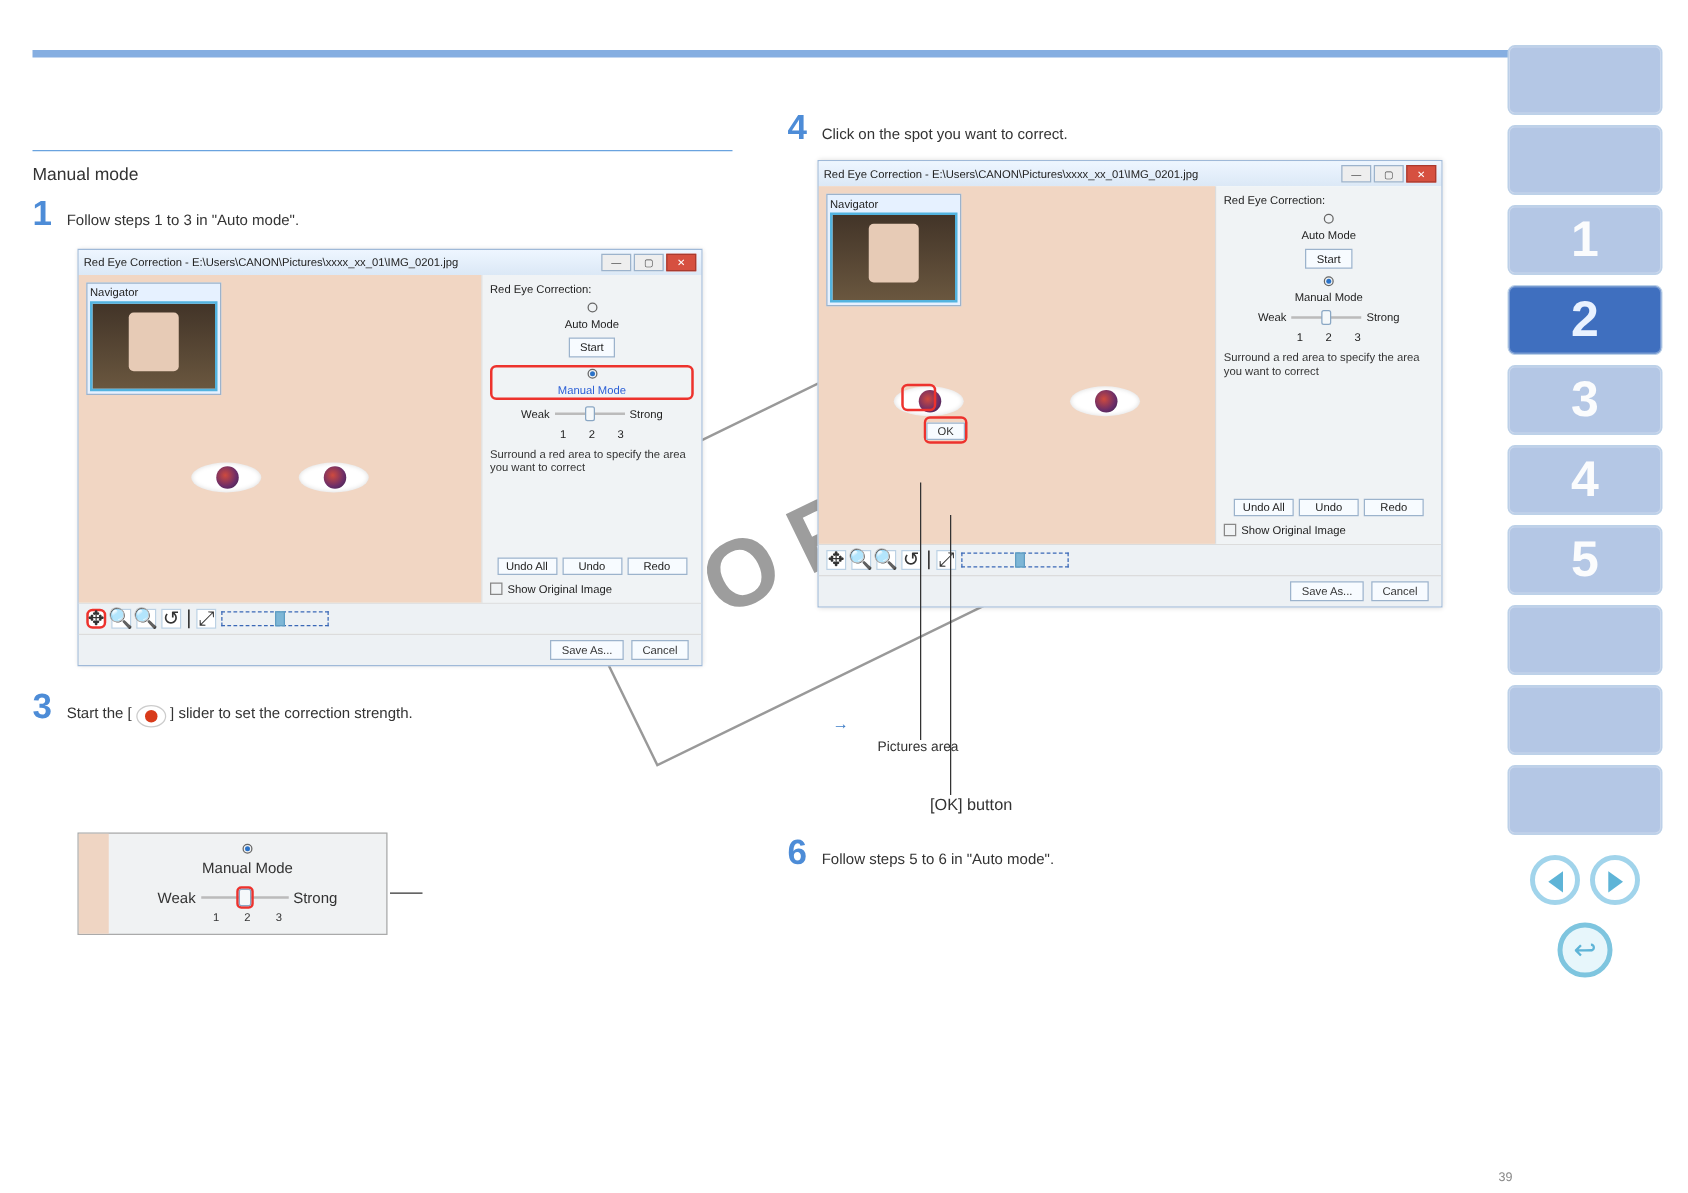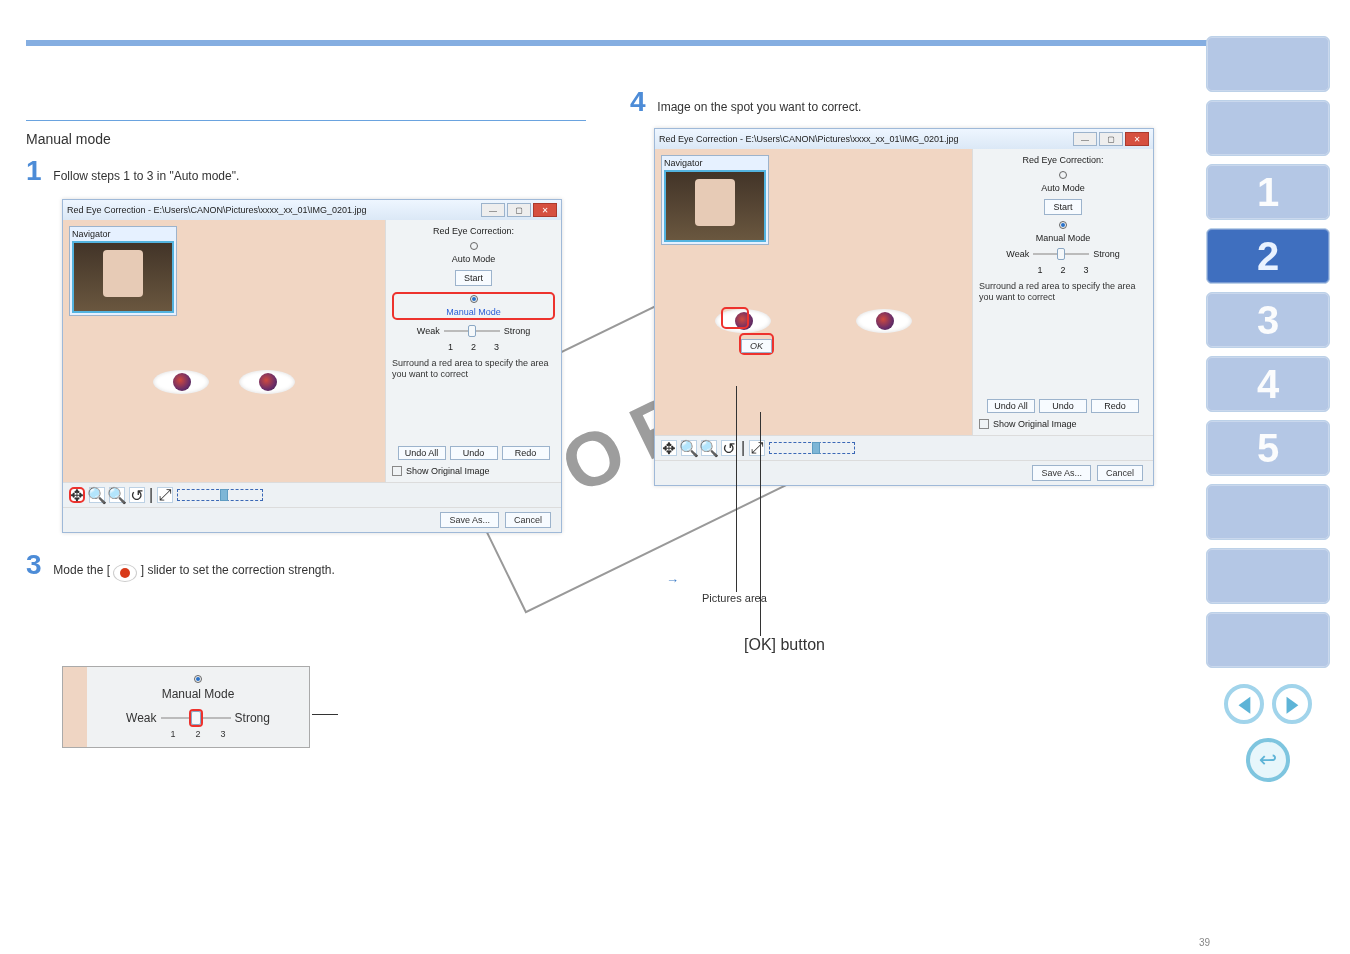--- a/index.html
+++ b/index.html
@@ -29,21 +29,21 @@
   .face-skin { position:absolute; left:0; right:0; top:0; bottom:0; background:#f1d6c3; }
   .eye { position:absolute; width:56px; height:24px; background:#ffffff; border-radius:50%; box-shadow:inset 0 0 4px rgba(0,0,0,0.15); }
   .pupil { position:absolute; width:18px; height:18px; background:radial-gradient(circle at 40% 40%, #cf4a3e 0%, #6a2d68 60%, #332244 100%); border-radius:50%; top:3px; left:20px; }
   .eye.left { left:90px; top:150px; }
   .eye.right { right:90px; top:150px; }
   .navigator { position:absolute; left:6px; top:6px; width:108px; height:90px; background:#e6f1ff; border:1px solid #9cb3cc; padding:2px; font-size:9px; color:#222; }
   .nav-thumb { width:100%; height:72px; margin-top:2px; border:2px solid #53b3df; background:linear-gradient(#423428,#6a573f); position:relative; }
   .nav-model { position:absolute; left:30%; top:10%; width:40%; height:70%; background:#e7cbb6; border-radius:4px; }
   .dlg-panel { width:175px; padding:6px; font-size:9px; color:#222; background:#f0f3f5; display:flex; flex-direction:column; gap:6px; }
   .dlg-panel-big { width:180px; }
-  .lbl-bold { font-weight:normal; color:#222;text-align:center; }
+  .lbl-bold { font-weight:normal; color:#222; }
   .radio { display:flex; align-items:center; gap:4px;flex-direction:column; }
   .radio span.dot { width:8px; height:8px; border:1px solid #666; border-radius:50%; display:inline-block; position:relative; }
   .radio.checked span.dot::after { content:''; position:absolute; left:1px; top:1px; width:4px; height:4px; border-radius:50%; background:#2a72c8; }
   .btn { border:1px solid #9cb3cc; background:#f7fbff; padding:2px 8px; font-size:9px; display:inline-block; text-align:center; cursor:default; }
   .btn.small { padding:1px 6px; }
   .slider-row { display:flex; align-items:center; gap:4px; justify-content:center; }
   .track { width:56px; height:2px; background:#bbb; position:relative; }
   .thumb { position:absolute; top:-5px; width:8px; height:12px; background:#f5f8fa; border:1px solid #8aa7c4; border-radius:2px; }
   .scale { display:flex; gap:18px; justify-content:center; font-size:9px; }
   .hint { font-size:9px; color:#333; line-height:1.2; }
@@ -52,21 +52,21 @@
   .chk { display:flex; align-items:center; gap:4px; font-size:9px; }
   .chk .box { width:10px; height:10px; border:1px solid #888; }
   .dlg-foot { display:flex; justify-content:flex-end; gap:6px; padding:4px 10px; background:#edf1f4; border-top:1px solid #dcdcdc; }
   .toolbar { display:flex; gap:4px; align-items:center; padding:3px 6px; background:#edf1f4; border-top:1px solid #dcdcdc; }
   .tool-ico { width:16px; height:16px; border:1px solid #bcd1e4; background:#fff; display:flex; align-items:center; justify-content:center; }
   .zoom-slider { width:86px; height:12px; border:1px dashed #3a68b6; position:relative; }
   .zoom-thumb { position:absolute; top:-1px; left:50%; width:8px; height:12px; background:#7db6d6; border:1px solid #5f9dc2; }
 
   .red-ring { border:2px solid #ed322d; border-radius:5px; }
 
-  .okbox { position:absolute; padding:1px 8px; background:#f7fbff; border:1px solid #9cb3cc; font-size:9px;font-style:italic; }
+  .okbox { position:absolute; padding:1px 8px; background:#f7fbff; border:1px solid #9cb3cc; font-size:9px; }
 
   
   .mini { position:absolute; left:62px; top:666px; width:248px; border:1px solid #aaa; background:#f0f2f3; font-size:11px; }
   .mini-inner { padding:8px; }
   .mini .radio { font-size:12px; }
   .mini .slider-row span { font-size:12px; }
   .mini .thumbwrap { border:2px solid #ed322d; border-radius:4px; display:inline-block; padding:0; }
 
   
   .lead { position:absolute; border-left:1px solid #333; }
@@ -198,21 +198,21 @@
           </div>
       </div>
       <div class="dlg-foot">
         <span class="btn">Save As...</span>
         <span class="btn">Cancel</span>
       </div>
     </div>
 
     <div class="step" style="margin-top:16px">
       <span class="num">3</span>
-      <span>Mode the [</span>
+      <span>Start the [</span>
       <span class="redeye-icon">
           <span class="innereye"></span>
         </span>
       <span>] slider to set the correction strength.</span>
     </div>
 
   </div>
 
   <div class="mini">
     <div style="display:flex">
@@ -237,21 +237,21 @@
           <span>3</span>
         </div>
       </div>
     </div>
   </div>
   <div class="lead-h" style="left:312px; top:714px; width:26px;"></div>
 
   <div class="rightcol">
     <div class="step">
       <span class="num">4</span>
-      <span>Image on the spot you want to correct.</span>
+      <span>Click on the spot you want to correct.</span>
     </div>
 
     <div class="dialog" style="width:500px; margin:10px 0 0 24px">
       <div class="dlg-title">
         <span>Red Eye Correction - E:\Users\CANON\Pictures\xxxx_xx_01\IMG_0201.jpg</span>
         <div class="winbtns">
           <div>—</div>
           <div>▢</div>
           <div class="close">✕</div>
         </div>
@@ -337,27 +337,31 @@
       </div>
       <div class="dlg-foot">
         <span class="btn">Save As...</span>
         <span class="btn">Cancel</span>
       </div>
     </div>
 
     <div class="lead" style="left:106px; top:306px; height:206px;"></div>
     <div class="lead" style="left:130px; top:332px; height:224px;"></div>
     <div style="position:absolute; left:72px; top:512px; font-size:11px;">Pictures area</div>
-    <div style="position:absolute; left:114px; top:556px; font-size:16px;">[OK] button</div>
+    <div style="position:absolute; left:114px; top:556px; font-size:13px;">[OK] button</div>
 
     <div style="position:absolute; left:36px; top:492px; font-size:12px;">
       <span class="tiny-arrow">→</span>
     </div>
 
 
+    <div class="step" style="position:absolute; top:580px; left:0">
+      <span class="num">6</span>
+      <span>Follow steps 5 to 6 in "Auto mode".</span>
+    </div>
   </div>
 
   <div class="sidebar">
     <div class="navbtn">
         <span class="txt"></span>
       </div>
     <div class="navbtn">
         <span class="txt"></span>
       </div>
     <div class="navbtn">

